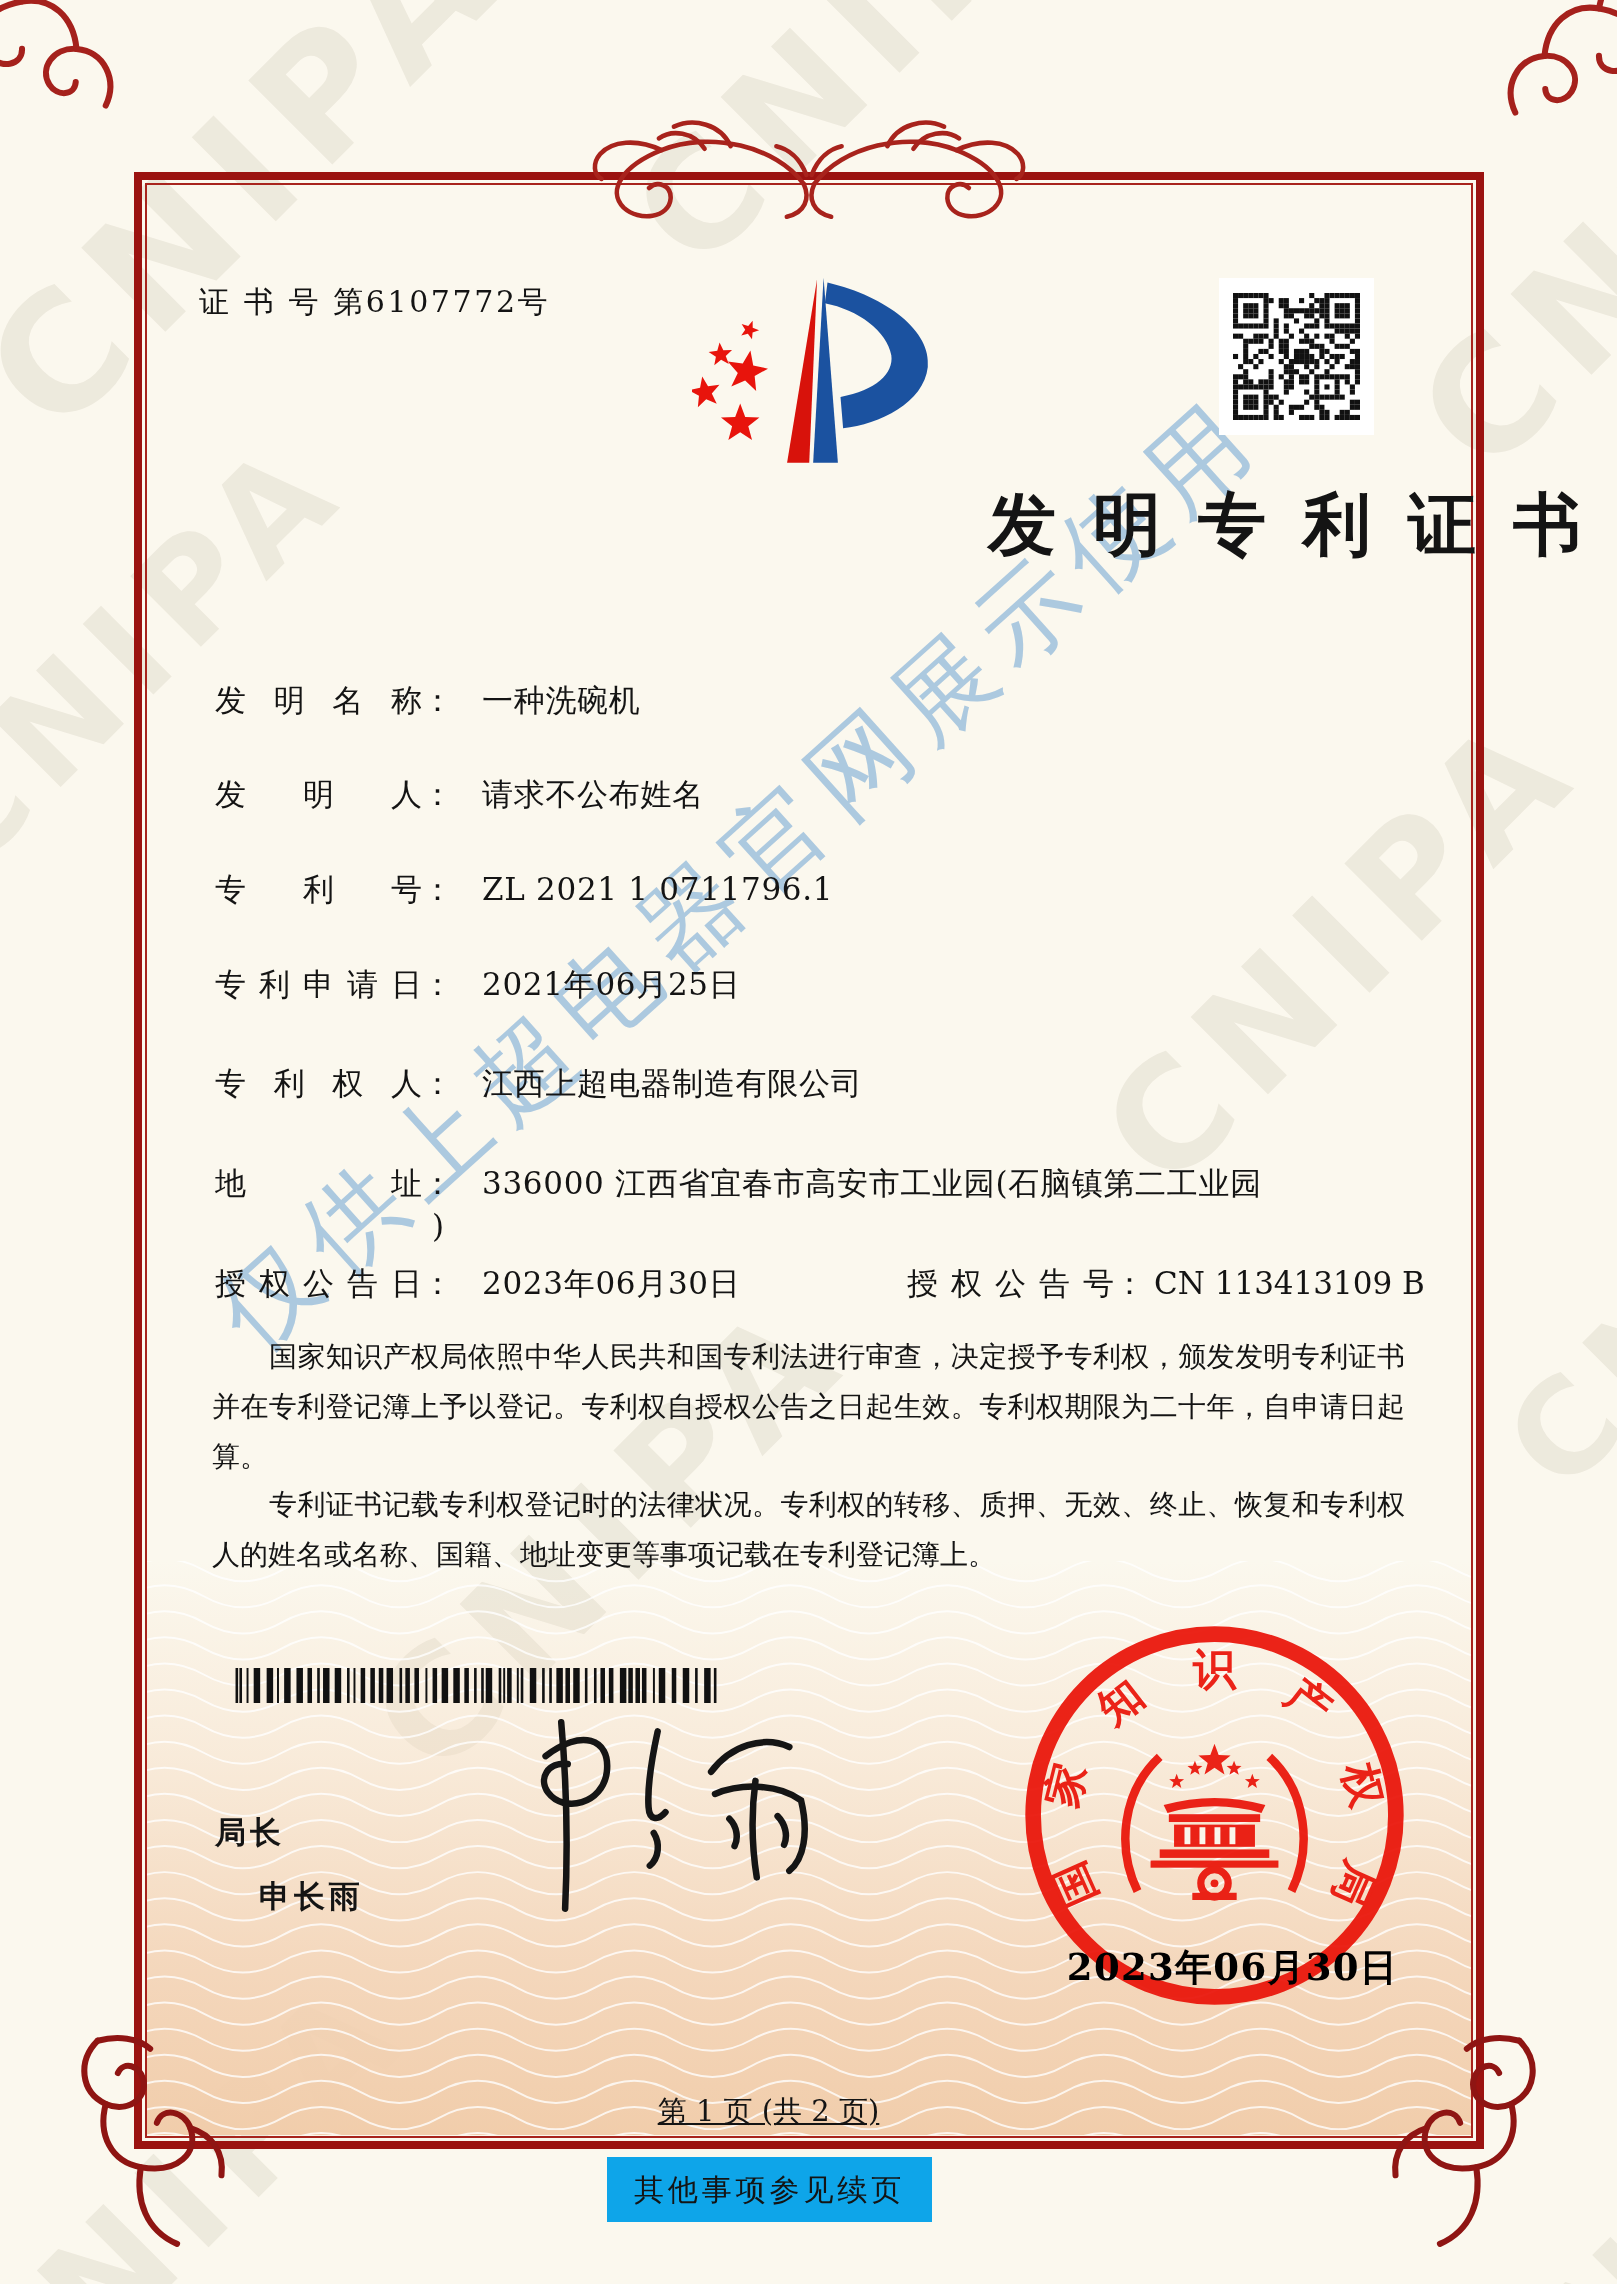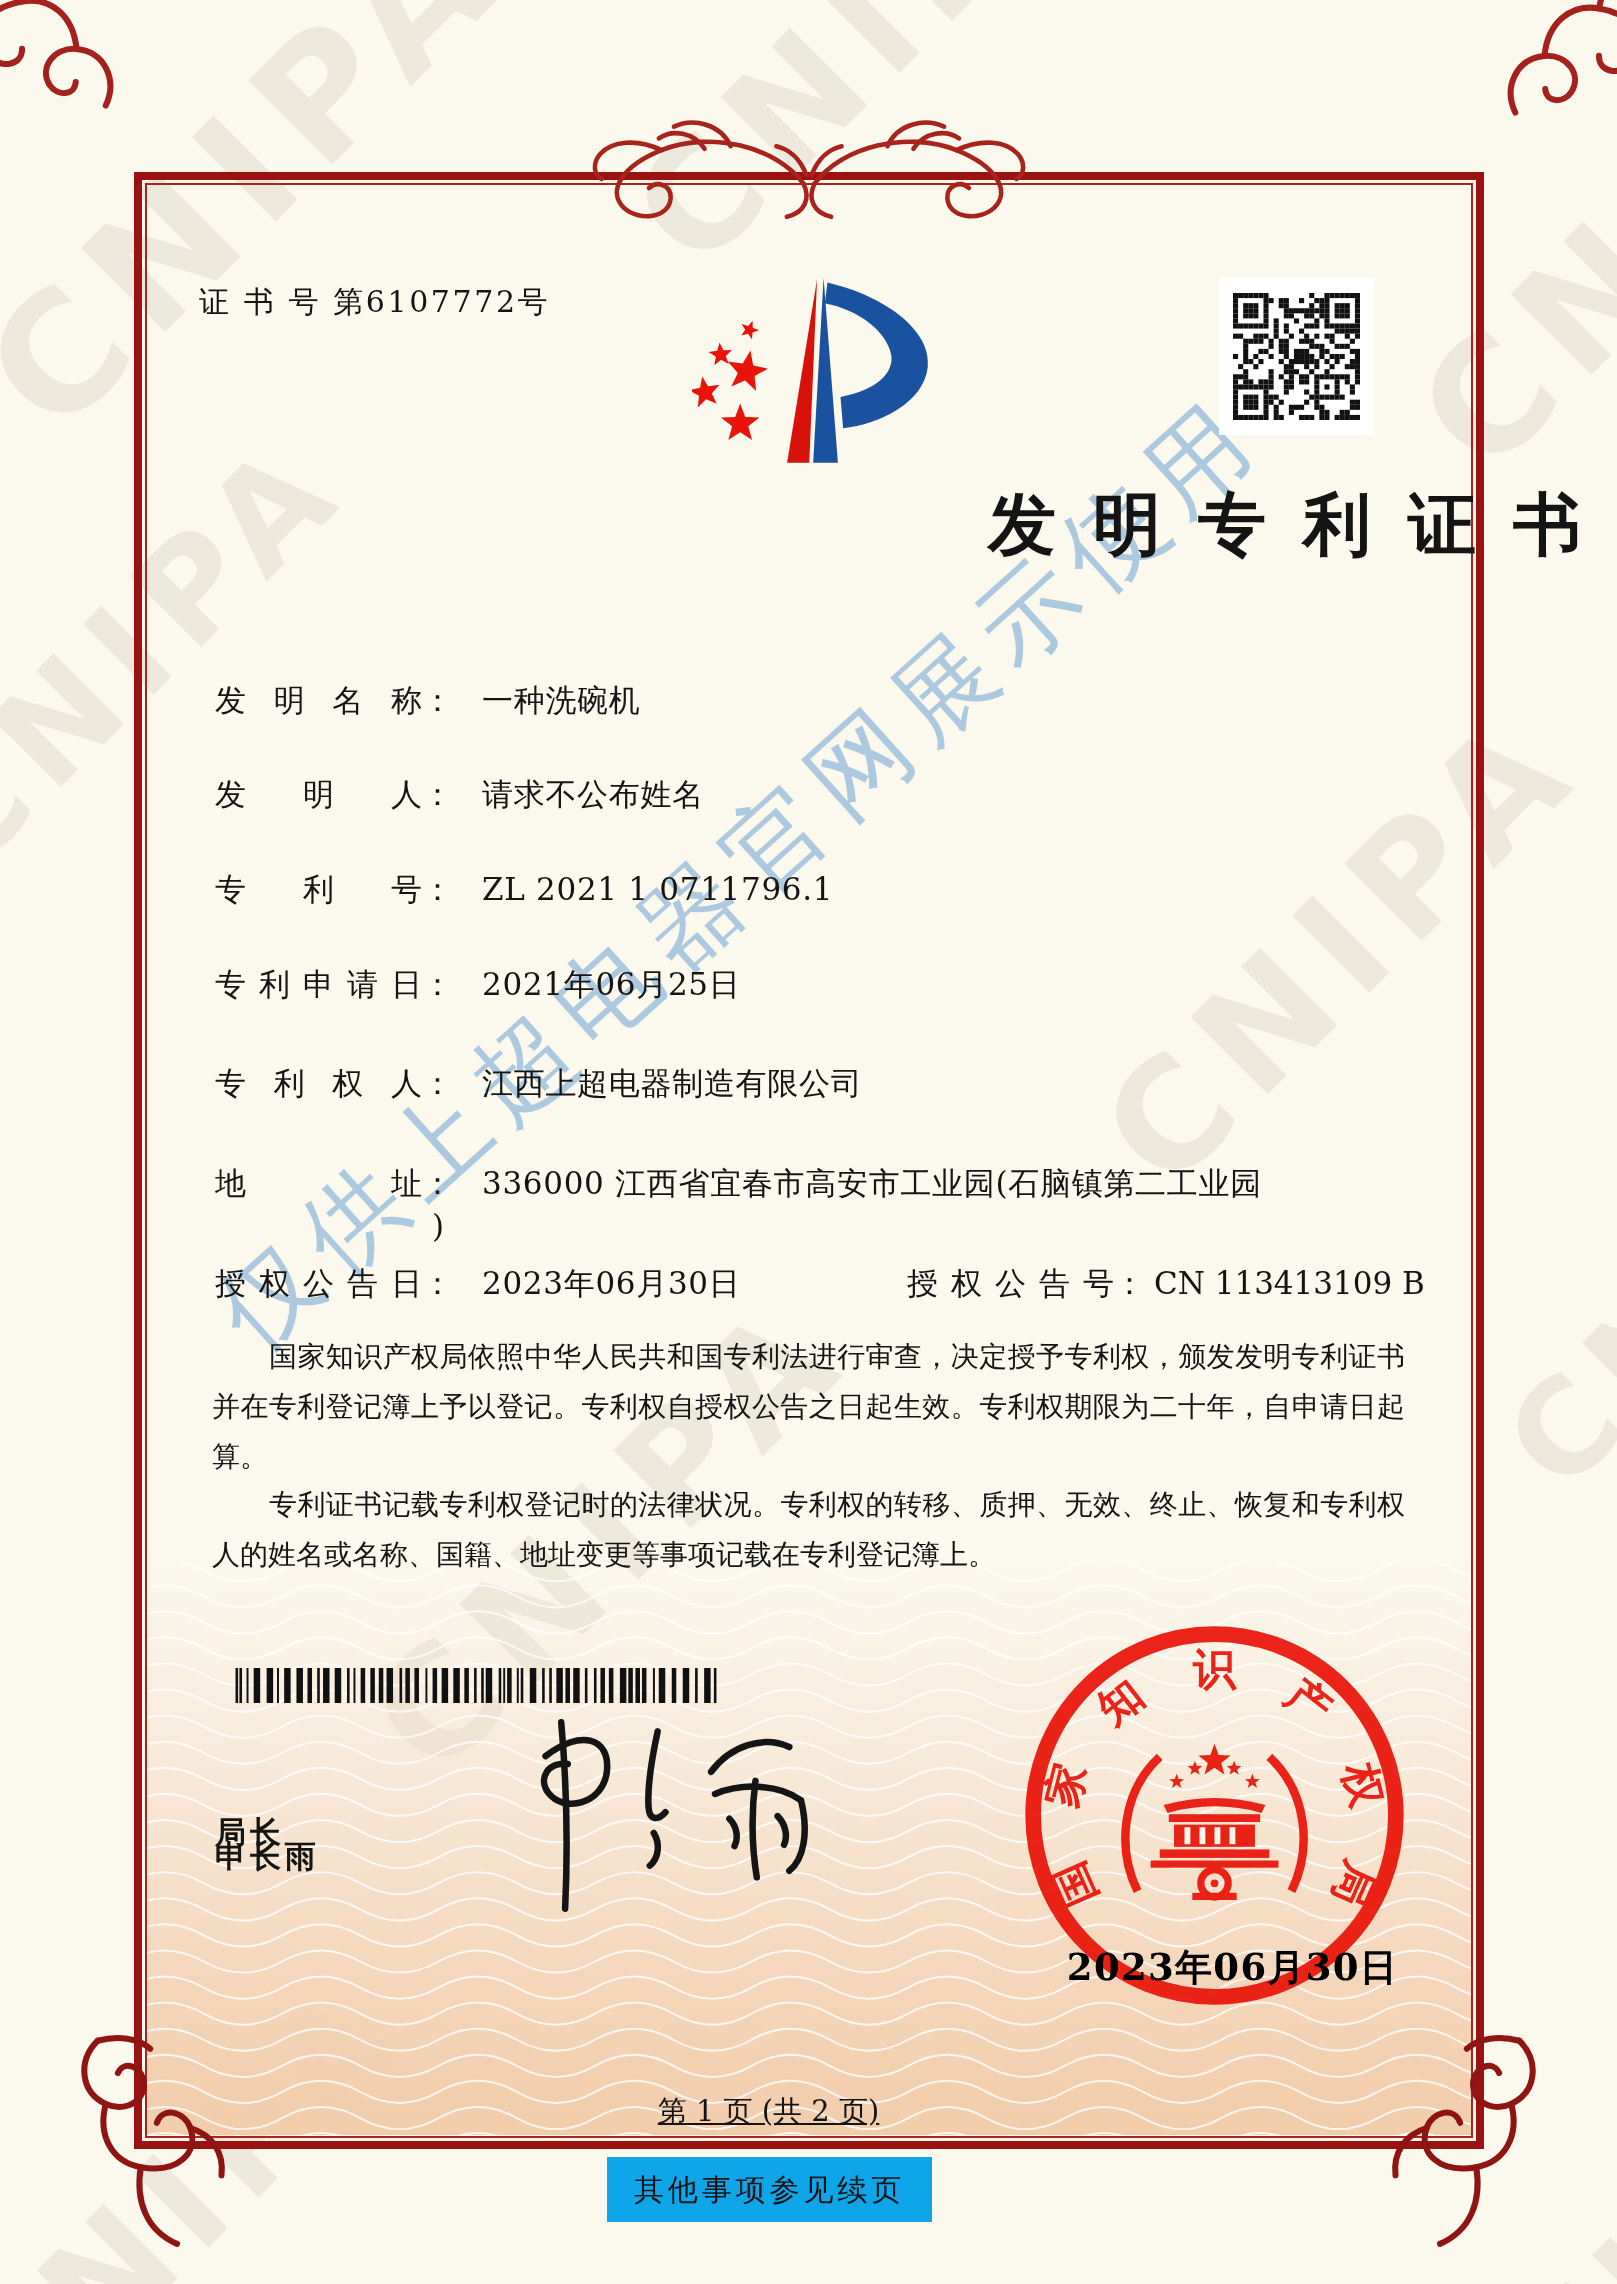--- a/index.html
+++ b/index.html
@@ -606,21 +606,21 @@
       <rect x="644" y="0" width="3" height="54"></rect>
       <rect x="653" y="0" width="10" height="54"></rect>
       <rect x="673" y="0" width="7" height="54"></rect>
       <rect x="690" y="0" width="10" height="54"></rect>
       <rect x="709" y="0" width="4" height="54"></rect>
       <rect x="723" y="0" width="10" height="54"></rect>
       <rect x="738" y="0" width="4" height="54"></rect>
     </svg>
 
   <div class="sig-label" style="top:1812px;">局长</div>
-  <div class="sig-label" style="top:1836px;">申长雨</div>
+  <div class="sig-label" style="top:1876px;margin-left:44px;">申长雨</div>
   <svg class="signature" width="365" height="222" viewBox="0 0 560 340">
     <g fill="none" stroke="#151515" stroke-width="10" stroke-linecap="round">
       <path d="M96,72 C150,30 196,44 190,96 C184,146 124,160 100,128 C84,106 100,80 130,84"></path>
       <path d="M120,20 C128,110 130,220 126,306"></path>
       <path d="M268,34 C258,80 252,120 254,150 C255,170 268,172 280,158"></path>
       <path d="M262,190 C272,206 270,228 256,240"></path>
       <path d="M350,96 C380,56 430,40 470,58"></path>
       <path d="M356,130 C400,112 456,116 488,140 C500,190 492,230 470,248"></path>
       <path d="M418,110 C410,170 414,220 420,258"></path>
       <path d="M378,168 C390,180 392,198 386,210 M452,164 C464,176 468,194 462,208"></path>

